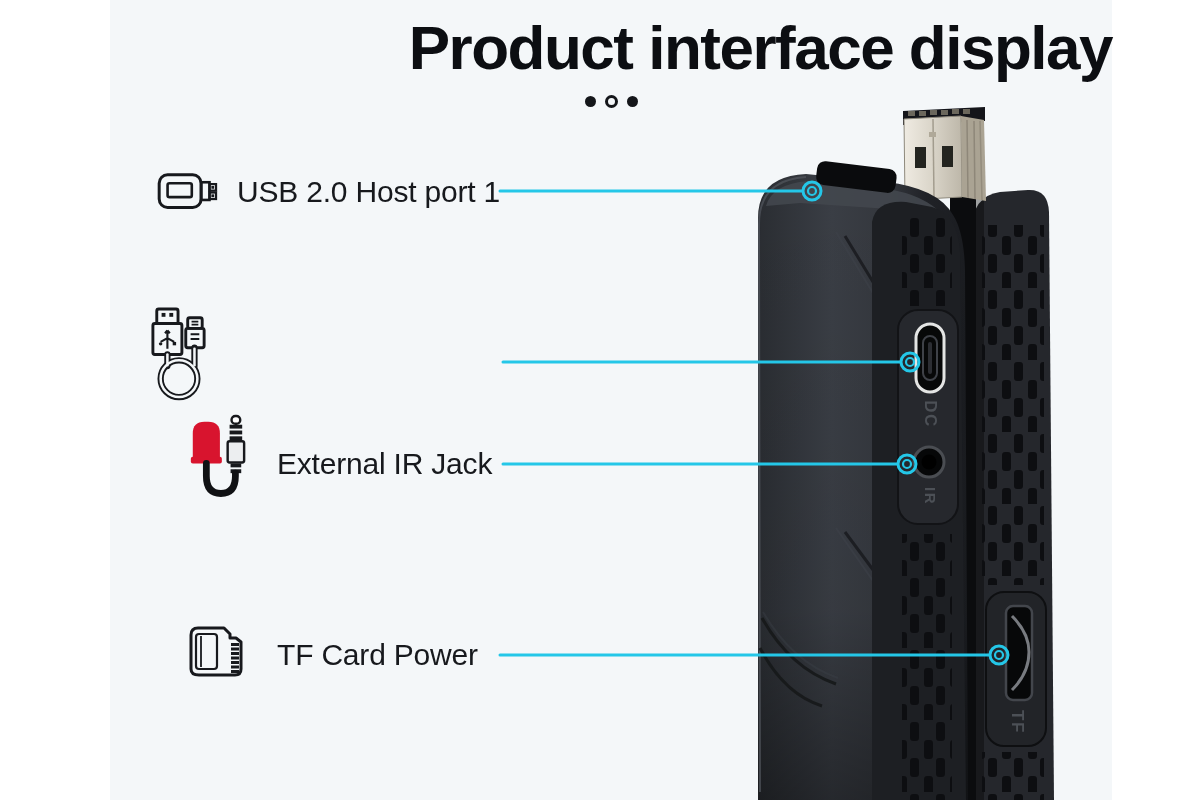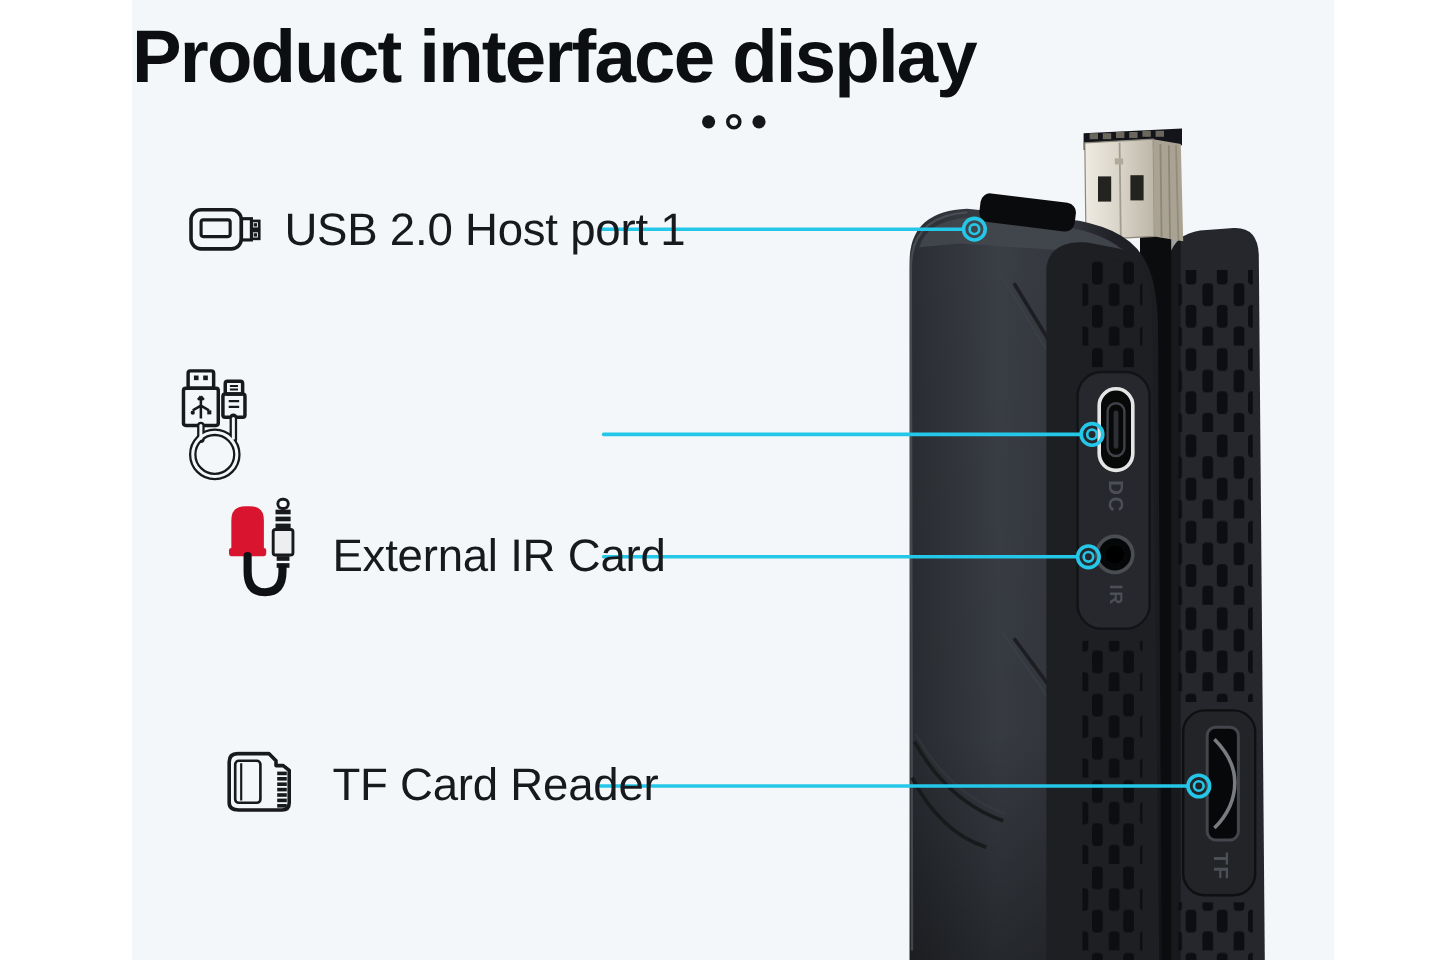--- a/index.html
+++ b/index.html
@@ -4,29 +4,29 @@
 <style>
   :root{
     --accent:#24c7e8; --panel-bg:#f4f7f9; --page-bg:#ffffff;
     --text:#17191d; --ir-red:#d8142e;
   }
   *{margin:0;padding:0;box-sizing:border-box}
   html,body{width:1200px;height:800px;overflow:hidden;background:var(--page-bg);
     font-family:"Liberation Sans", sans-serif;}
   .page{position:relative;width:1200px;height:800px;background:var(--page-bg)}
   .panel{position:absolute;left:110px;top:0;width:1002px;height:800px;background:var(--panel-bg)}
-  .title{position:absolute;left:110px;top:14px;width:1002px;text-align:left;
+  .title{position:absolute;left:110px;top:14px;width:1002px;text-align:right;
     font-size:62px;font-weight:700;letter-spacing:-1.5px;color:#0c0e12;line-height:68px}
   .dots{position:absolute;left:110px;top:95px;width:1002px;display:flex;justify-content:center;
     align-items:center;gap:9px}
   .dot{display:block;border-radius:50%}
   .dot.filled{width:11px;height:11px;background:#14161a}
   .dot.hollow{width:13px;height:13px;border:3px solid #14161a;background:transparent}
   .co-icon{position:absolute;z-index:3}
-  .callout-text{position:absolute;z-index:3;font-size:38px;letter-spacing:-0.2px;
+  .callout-text{position:absolute;z-index:3;font-size:30px;letter-spacing:-0.2px;
     color:var(--text);white-space:nowrap;line-height:36px}
   .scene{position:absolute;left:0;top:0;width:1200px;height:800px;z-index:2}
   .co{stroke:var(--accent);fill:none}
   .ir-red{fill:var(--ir-red)}
   .port-label{fill:#4c5056;font-size:17px;font-weight:700;letter-spacing:1.5px;
     font-family:"Liberation Sans",sans-serif}
 </style>
 </head>
 <body>
 
@@ -77,35 +77,35 @@
     <rect class="ir-red" x="5" y="44" width="32" height="7" rx="2"></rect>
     <rect x="47" y="2" width="9" height="8" rx="4" fill="#ffffff" stroke="#17191d" stroke-width="2.5"></rect>
     <rect x="45" y="11" width="13" height="4" fill="#17191d"></rect>
     <rect x="45" y="17" width="13" height="4" fill="#17191d"></rect>
     <rect x="45" y="23" width="13" height="4" fill="#17191d"></rect>
     <rect x="43" y="28" width="17" height="22" rx="2" fill="#eceef0" stroke="#17191d" stroke-width="2.5"></rect>
     <rect x="46" y="51" width="11" height="4" fill="#17191d"></rect>
     <rect x="46" y="57" width="11" height="4" fill="#17191d"></rect>
     <path d="M21 51 V64 Q21 82 36 82 Q51 82 51 64 V61" fill="none" stroke="#101114" stroke-width="7" stroke-linecap="round"></path>
   </svg>
-  <span class="callout-text" style="left:277px;top:446px">External IR Card</span>
+  <span class="callout-text" style="left:277px;top:446px">External IR Jack</span>
 
   <svg class="co-icon" style="left:186px;top:626px" width="62" height="52" viewBox="0 0 62 52">
     <path d="M12 2 H38 L44 8 V12 H50 L55 16 V43 Q55 49 49 49 H13 Q5 49 5 43 V9 Q5 2 12 2 Z" fill="none" stroke="#17191d" stroke-width="3" stroke-linejoin="round"></path>
     <rect x="45" y="17" width="8" height="3" fill="#17191d"></rect>
     <rect x="45" y="21.5" width="8" height="3" fill="#17191d"></rect>
     <rect x="45" y="26" width="8" height="3" fill="#17191d"></rect>
     <rect x="45" y="30.5" width="8" height="3" fill="#17191d"></rect>
     <rect x="45" y="35" width="8" height="3" fill="#17191d"></rect>
     <rect x="45" y="39.5" width="8" height="3" fill="#17191d"></rect>
     <rect x="45" y="44" width="8" height="3" fill="#17191d"></rect>
     <rect x="10" y="8" width="21" height="35" rx="3" fill="none" stroke="#17191d" stroke-width="2.2"></rect>
     <path d="M15 10 V41" stroke="#17191d" stroke-width="1.8"></path>
   </svg>
-  <span class="callout-text" style="left:277px;top:637px">TF Card Reader</span>
+  <span class="callout-text" style="left:277px;top:637px">TF Card Power</span>
 
   <svg class="scene" viewBox="0 0 1200 800">
     <defs>
       <linearGradient id="gBody" x1="0" y1="0" x2="1" y2="0">
         <stop offset="0" stop-color="#2a2d32"></stop>
         <stop offset="0.35" stop-color="#3a3e45"></stop>
         <stop offset="0.62" stop-color="#34373d"></stop>
         <stop offset="0.8" stop-color="#202227"></stop>
         <stop offset="1" stop-color="#1a1c20"></stop>
       </linearGradient>

